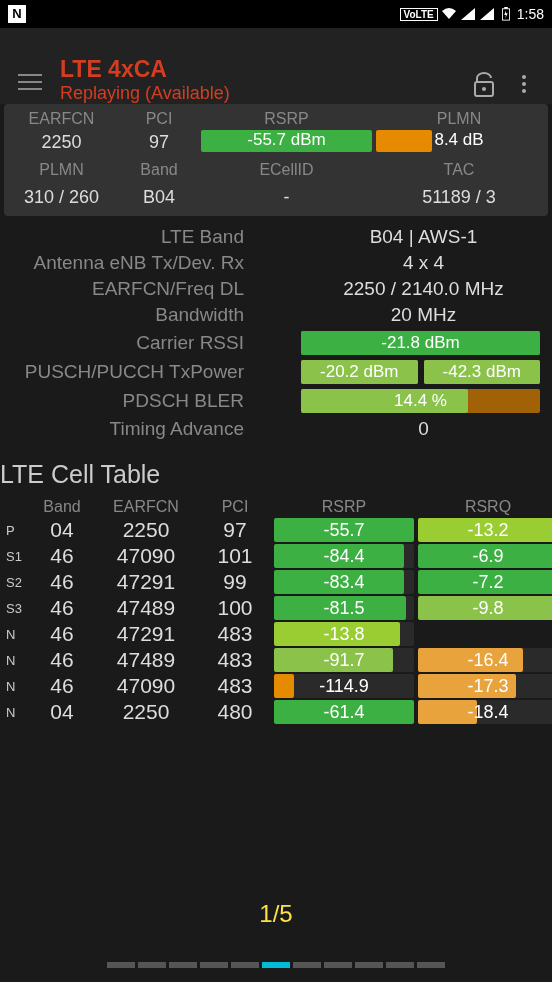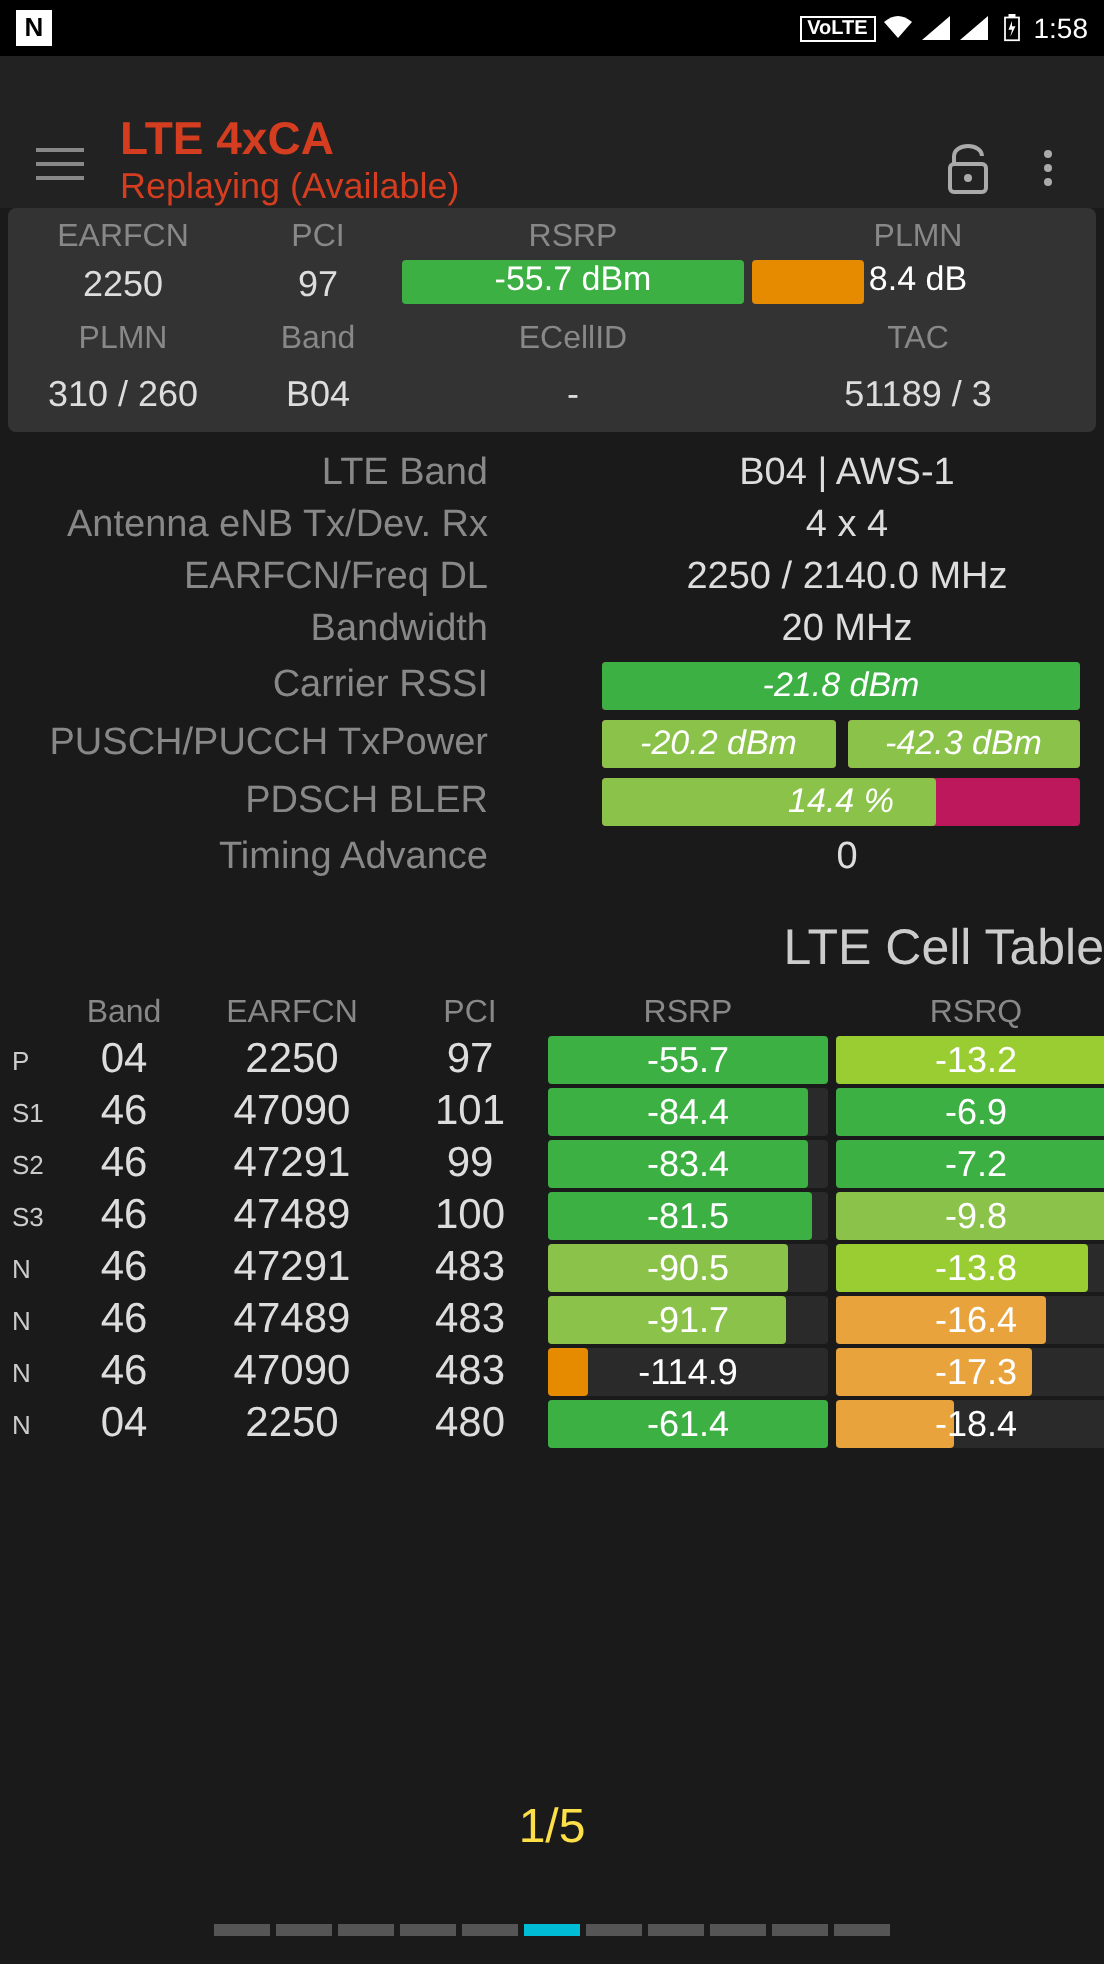--- a/index.html
+++ b/index.html
@@ -139,42 +139,41 @@
   text-align: right;
   padding-right: 12px;
 }
 .detail-val {
   color: #ddd;
   text-align: center;
 }
 .detail-bar {
   position: relative;
   height: 24px;
-  background: #be185d;
+  background: #a16207;
   border-radius: 2px;
   display: flex;
   align-items: center;
   justify-content: center;
   margin: 1px 6px 1px 0;
-  font-style: italic;
 }
 .detail-bar-fill {
   position: absolute;
   left: 0; top: 0; bottom: 0;
   border-radius: 2px;
 }
 .detail-bar-2 {
   display: flex;
   gap: 6px;
 }
 .detail-bar-2 .detail-bar { flex: 1; margin: 0; }
 
 
 .cell-table-title {
-  text-align: right;
+  text-align: left;
   color: #ccc;
   font-size: 25px;
   margin-top: 18px;
   margin-bottom: 8px;
 }
 .cell-table {
   padding: 0 4px;
 }
 .ct-header, .ct-row {
   display: grid;
@@ -433,24 +432,20 @@
           <div class="ct-bar-fill" style="background:#8bc34a;width:100%"></div>
           <span class="ct-bar-text">-9.8</span>
         </div>
   </div>
       <div class="ct-row">
     <div class="ct-prefix">N</div>
     <div>46</div>
     <div>47291</div>
     <div>483</div>
     <div class="ct-bar">
-          <div class="ct-bar-fill" style="background:#8bc34a;width:86%"></div>
-          <span class="ct-bar-text">-90.5</span>
-        </div>
-    <div class="ct-bar">
           <div class="ct-bar-fill" style="background:#9acd32;width:90%"></div>
           <span class="ct-bar-text">-13.8</span>
         </div>
   </div>
       <div class="ct-row">
     <div class="ct-prefix">N</div>
     <div>46</div>
     <div>47489</div>
     <div>483</div>
     <div class="ct-bar">

